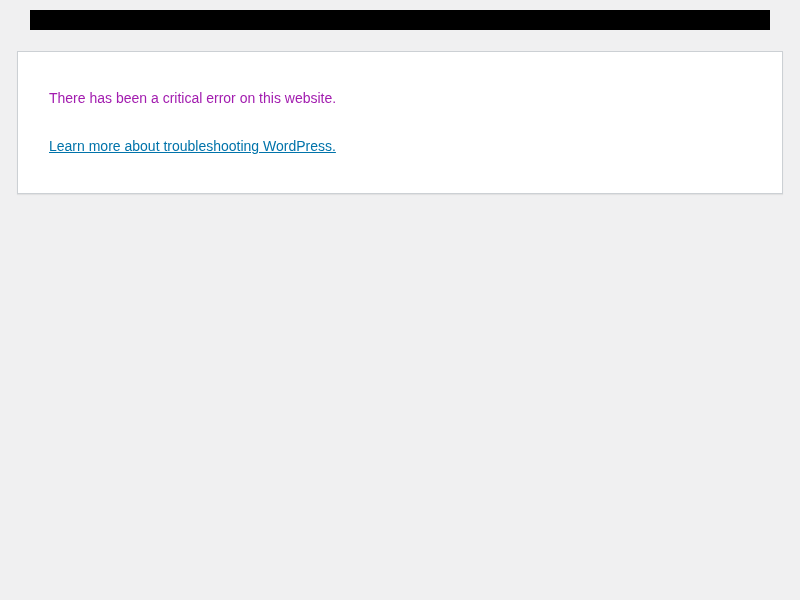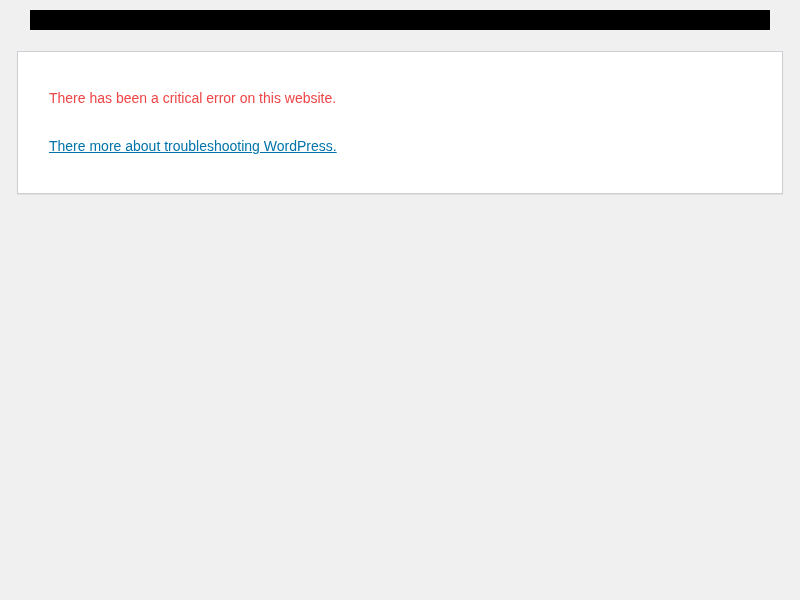--- a/index.html
+++ b/index.html
@@ -35,21 +35,21 @@
   .error-card p {
     position: absolute;
     margin: 0;
     left: 31px;
     font-size: 14px;
     line-height: 21px;
     white-space: nowrap;
   }
   .error-message {
     top: 36px;
-    color: #ef4444;
+    color: #a21caf;
     text-align: right;
   }
   .error-link-row {
     top: 84px;
   }
   .error-link-row a {
     color: #0073aa;
     text-decoration: underline;
     cursor: pointer;
   }
@@ -59,18 +59,18 @@
 
 <div id="page">
 
   <div class="top-bar"></div>
 
   <div class="error-card">
 
     <p class="error-message">There has been a critical error on this website.</p>
 
     <p class="error-link-row">
-      <a>There more about troubleshooting WordPress.</a>
+      <a>Learn more about troubleshooting WordPress.</a>
     </p>
 
   </div>
 
 </div>
 
 </body></html>

